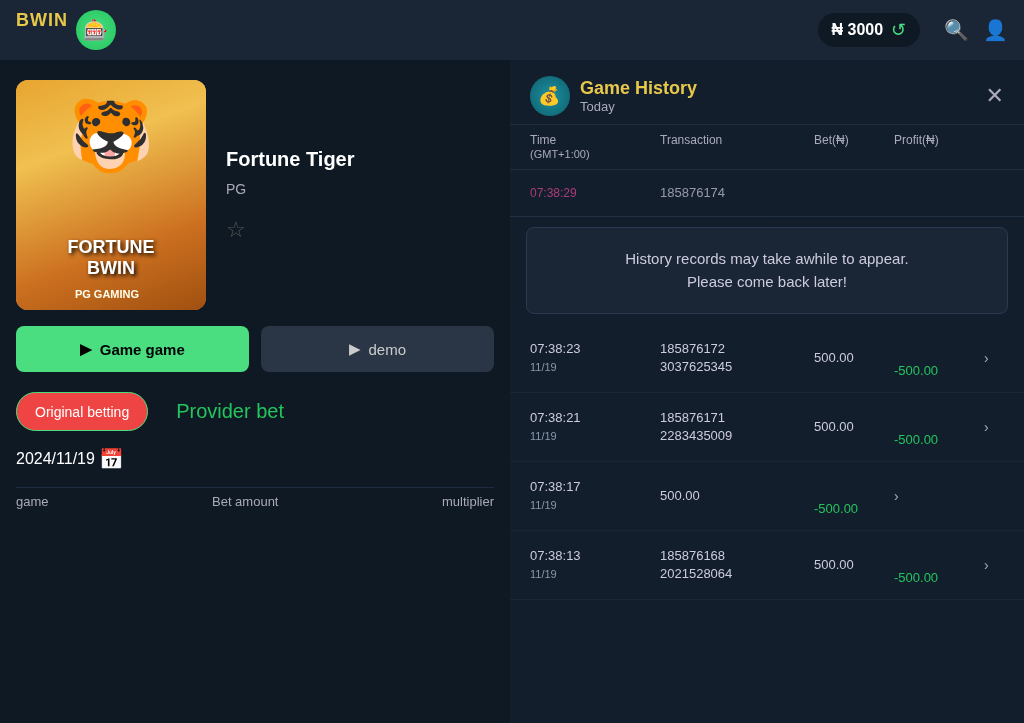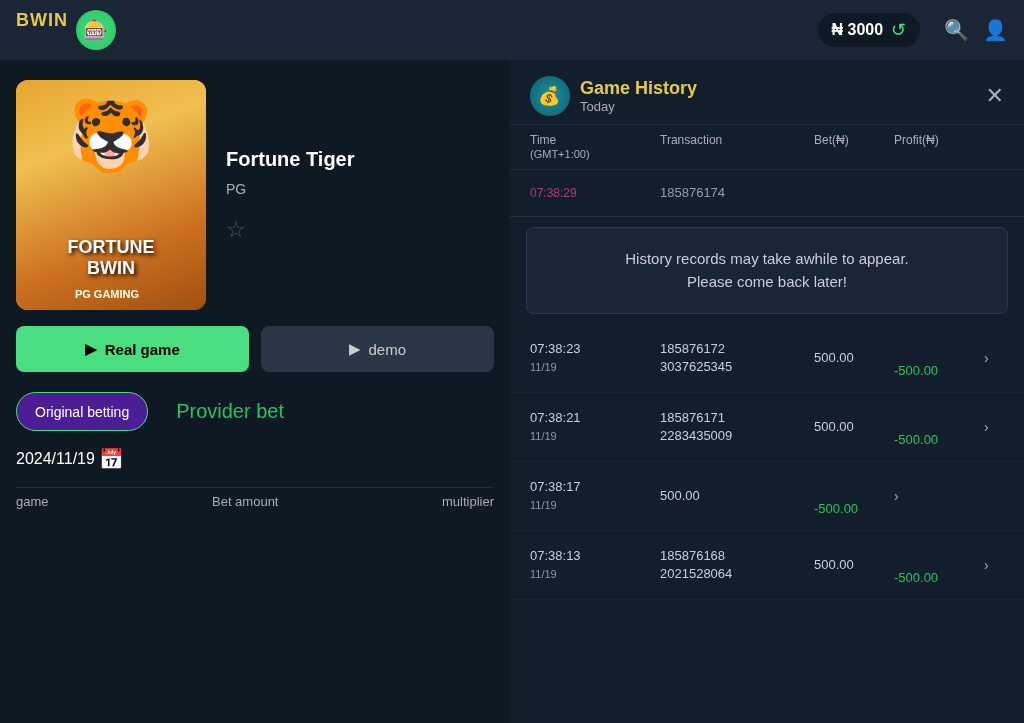--- a/index.html
+++ b/index.html
@@ -193,21 +193,21 @@
       flex: 1;
       justify-content: center;
     }
 
     .tabs-row {
       display: flex;
       gap: 10px;
       margin-top: 4px;
     }
     .tab-active {
-      background: #4c1d95;
+      background: #ef4444;
       border: 1px solid #4ade80;
       border-radius: 20px;
       padding: 8px 18px;
       color: #fff;
       font-size: 14px;
       cursor: pointer;
     }
     .tab-inactive {
       background: transparent;
       border: none;
@@ -395,21 +395,21 @@
       <div class="game-info">
         <span class="game-title">Fortune Tiger</span>
         <span class="game-provider">PG</span>
         <span class="star-icon">☆</span>
       </div>
     </div>
 
     <div class="game-buttons">
       <button class="btn-real">
         <span>▶</span>
-        <span>Real game</span>
+        <span>Game game</span>
       </button>
       <button class="btn-demo">
         <span>▶</span>
         <span>demo</span>
       </button>
     </div>
 
     <div class="tabs-row">
       <button class="tab-active">Original betting</button>
       <button class="tab-inactive">Provider bet</button>

